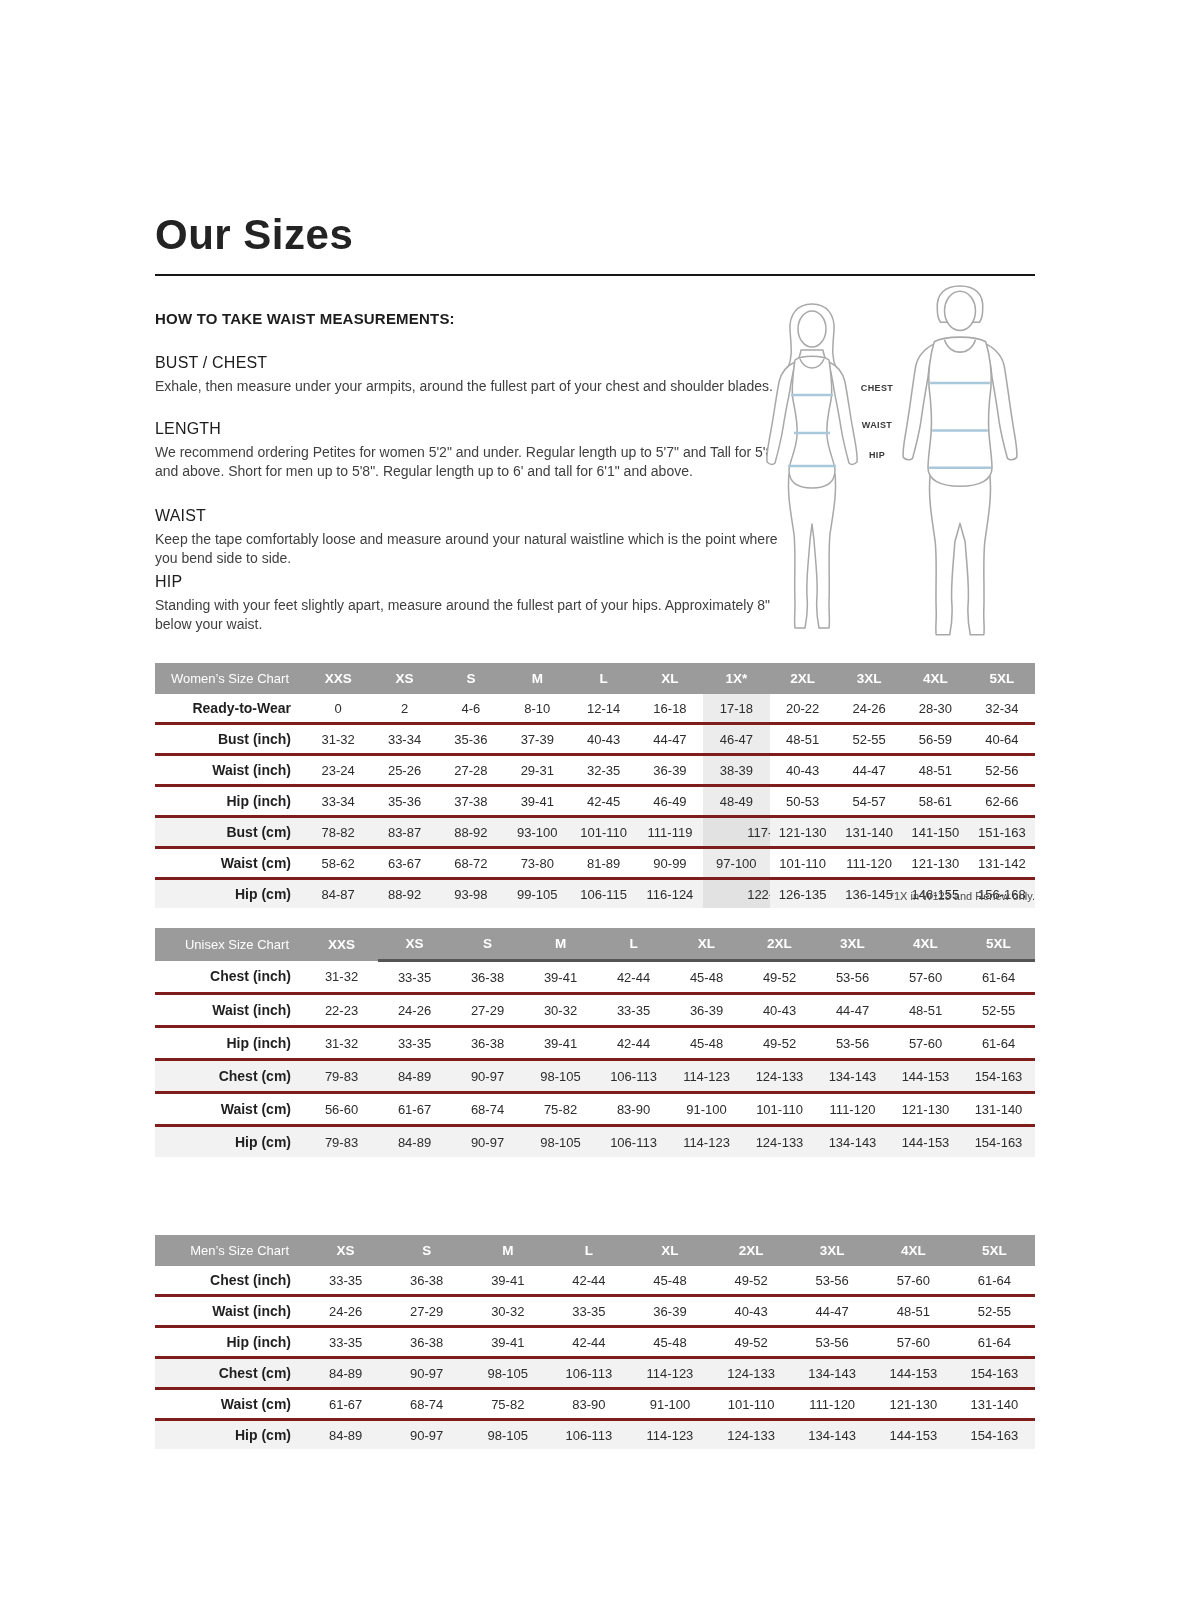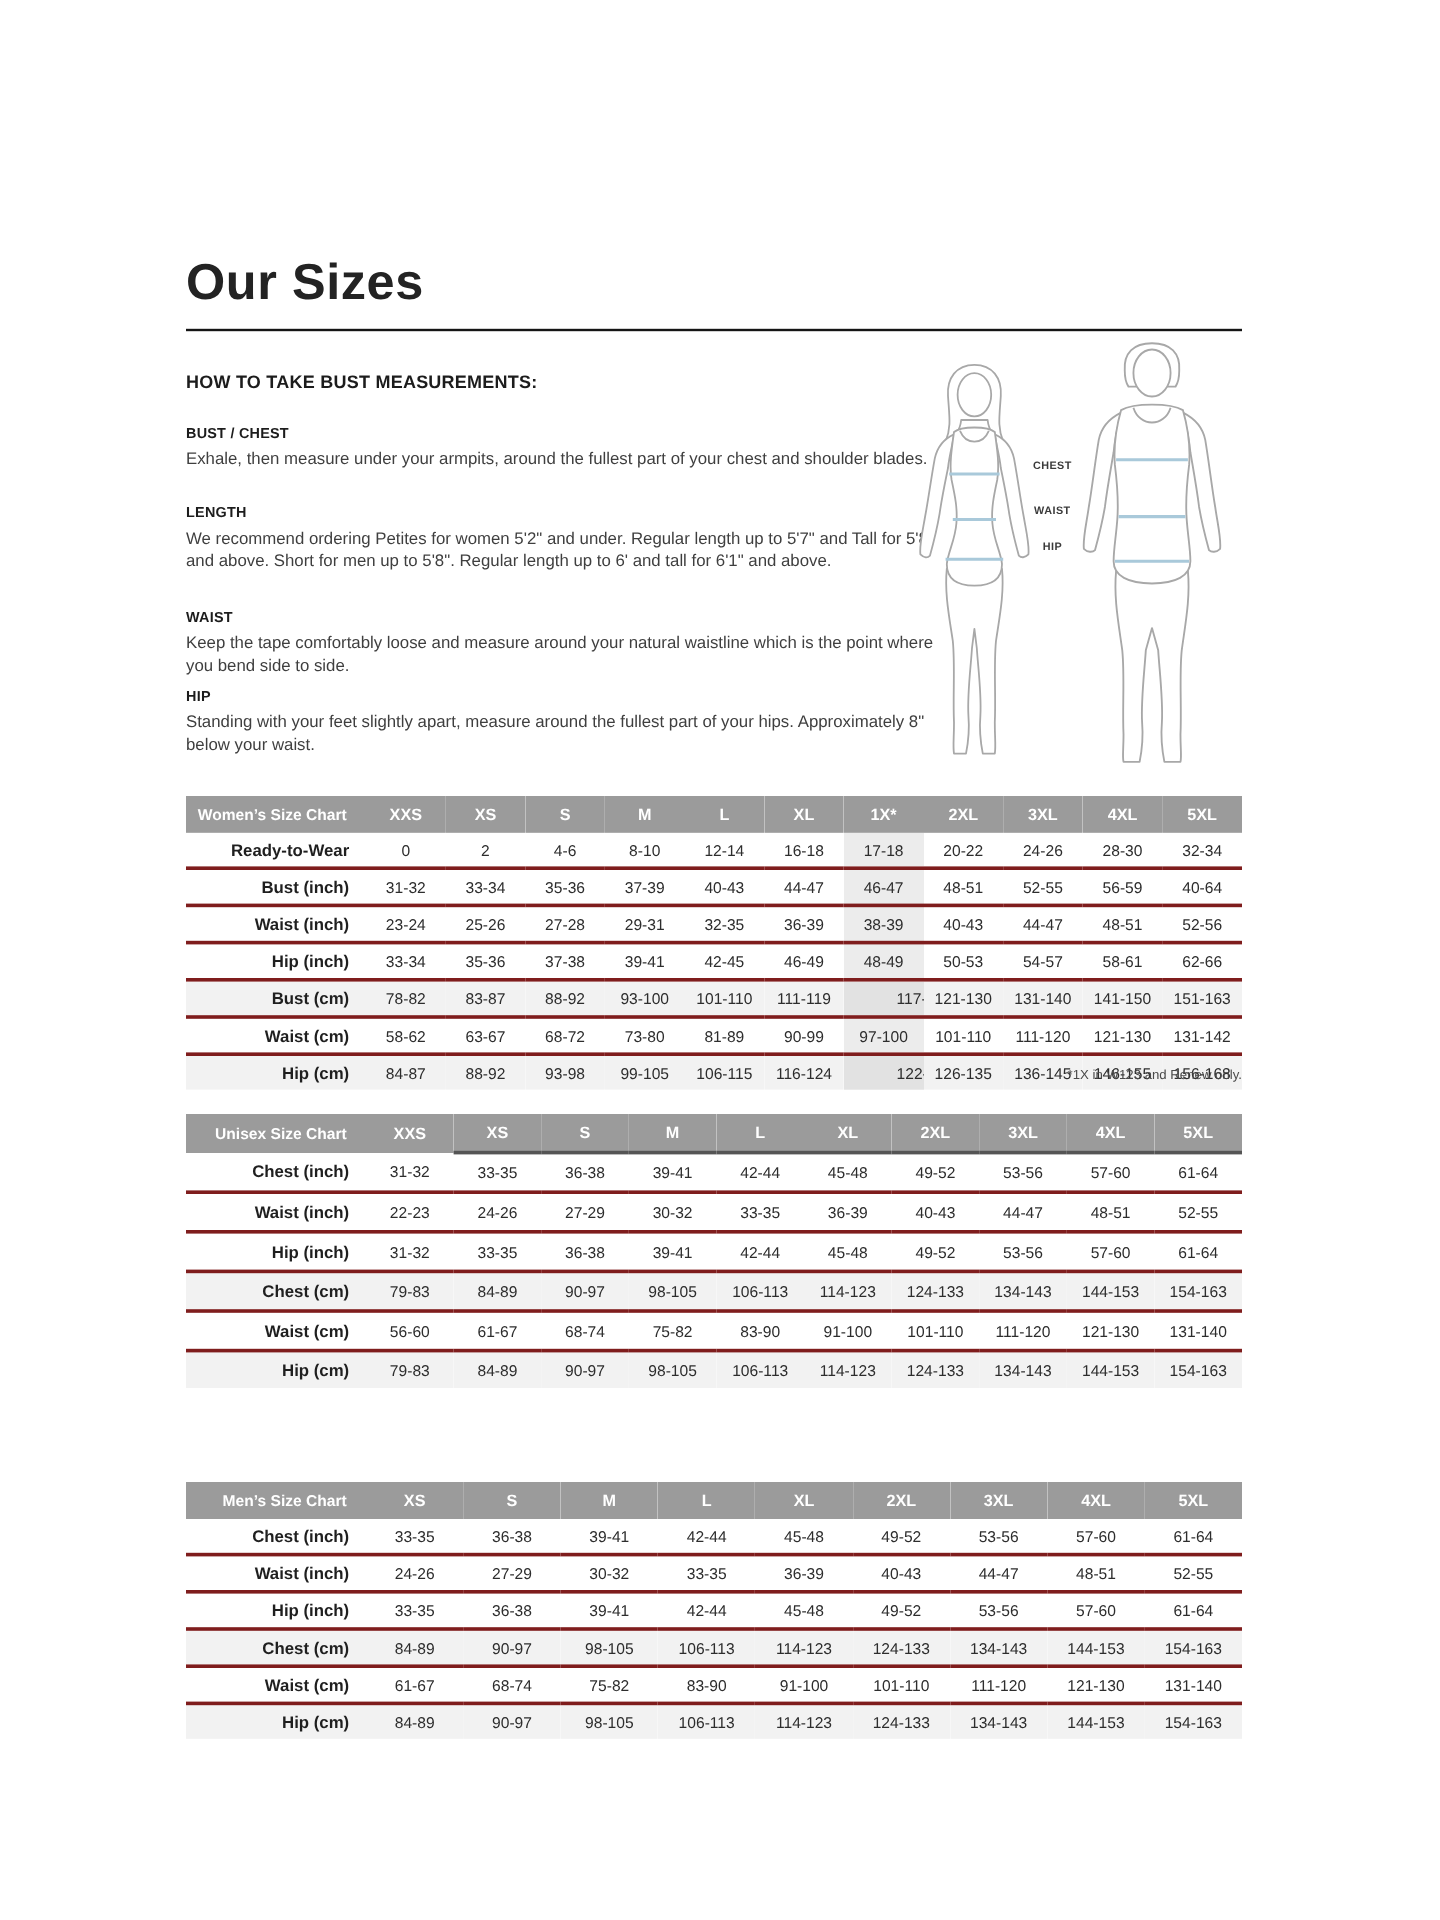--- a/index.html
+++ b/index.html
@@ -7,60 +7,60 @@
         font-family:"Liberation Sans", sans-serif;color:#2d2d2d;overflow:hidden;}
   .content{position:absolute;left:155px;top:0;width:880px;height:1600px;}
 
   h1.title{position:absolute;left:0;top:212px;margin:0;font-size:42px;line-height:46px;
            font-weight:800;color:#232323;letter-spacing:.5px;}
   .title-rule{position:absolute;left:0;top:274px;width:880px;border-top:2px solid #151515;}
 
   .howto{position:absolute;left:0;top:310px;font-size:15px;font-weight:800;color:#1c1c1c;letter-spacing:.2px;}
 
   .msec{position:absolute;left:0;width:625px;}
-  .msec .mhead{font-size:12px;font-weight:700;color:#1c1c1c;margin-bottom:5px;letter-spacing:.2px;}
+  .msec .mhead{font-size:16px;font-weight:400;color:#1c1c1c;margin-bottom:5px;letter-spacing:.2px;}
   .msec .mbody{font-size:14px;line-height:19px;color:#3f3f3f;}
   #sec0{top:354px}#sec1{top:420px}#sec2{top:507px}#sec3{top:573px}
 
   .figures{position:absolute;left:590px;top:283px;width:290px;height:362px;}
   .figures svg{position:absolute;display:block;}
   .fig-label{position:absolute;left:104px;width:56px;text-align:center;font-size:9px;
              font-weight:700;color:#3a3a3a;letter-spacing:.4px;}
   #flabel0{top:100px}#flabel1{top:137px}#flabel2{top:167px}
 
   .table-wrap{position:absolute;left:0;width:880px;}
   #tbl0{top:663px}#tbl1{top:928px}#tbl2{top:1235px}
   .footnote{position:absolute;left:0;top:890px;width:880px;text-align:right;
             font-size:11px;color:#4a4a4a;}
 
   table.size-table{border-collapse:collapse;table-layout:fixed;width:880px;}
   .size-table th,.size-table td{padding:0;text-align:center;font-size:13px;color:#2d2d2d;
             white-space:nowrap;overflow:hidden;}
   .size-table thead th{background:#9b9b9b;color:#ffffff;font-weight:700;height:31px;font-size:13.5px;}
-  .size-table thead th.label{text-align:right;padding-right:16px;font-size:13px;font-weight:700;}
+  .size-table thead th.label{text-align:right;padding-right:16px;font-size:13px;font-weight:400;}
   .size-table tbody td{height:28px;}
   .t-unisex tbody td{height:30px;}
   .size-table tbody td.label{font-weight:700;text-align:right;padding-right:14px;
             font-size:14px;color:#1f1f1f;}
   .size-table tbody tr + tr{border-top:3px solid #7f1d1d;}
   .size-table tbody tr.shaded{background:#f2f2f2;}
   .size-table tbody td.hl{background:#ececec;}
   .size-table tbody tr.shaded td.hl{background:#e2e2e2;padding-left:44px;}
   .size-table thead th.hdr-u{border-bottom:3px solid #555555;}
 </style>
 </head>
 <body>
 
 <div class="page">
   <div class="content">
 
     <h1 class="title">Our Sizes</h1>
     <div class="title-rule"></div>
 
-    <div class="howto">HOW TO TAKE BUST MEASUREMENTS:</div>
+    <div class="howto">HOW TO TAKE WAIST MEASUREMENTS:</div>
 
     <div class="msec" id="sec0">
       <div class="mhead">BUST / CHEST</div>
       <div class="mbody">Exhale, then measure under your armpits, around the fullest part of your chest and shoulder blades.</div>
     </div>
     <div class="msec" id="sec1">
       <div class="mhead">LENGTH</div>
       <div class="mbody">We recommend ordering Petites for women 5'2" and under. Regular length up to 5'7" and Tall for 5'8" and above. Short for men up to 5'8". Regular length up to 6' and tall for 6'1" and above.</div>
     </div>
     <div class="msec" id="sec2">

